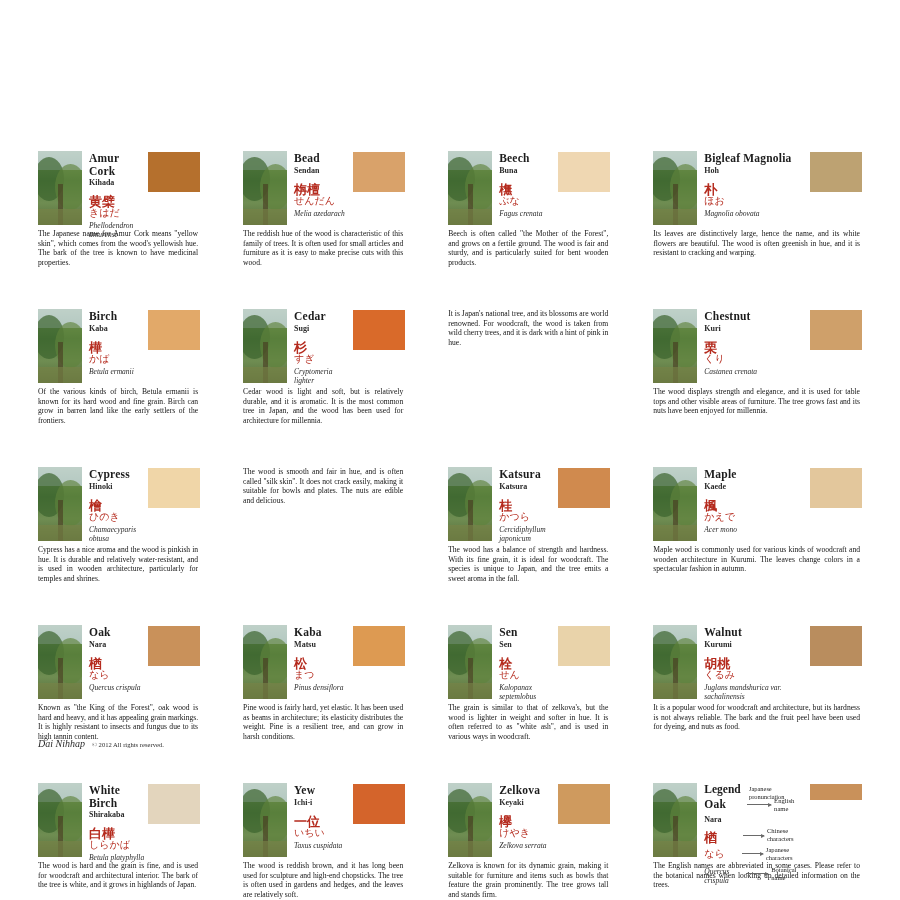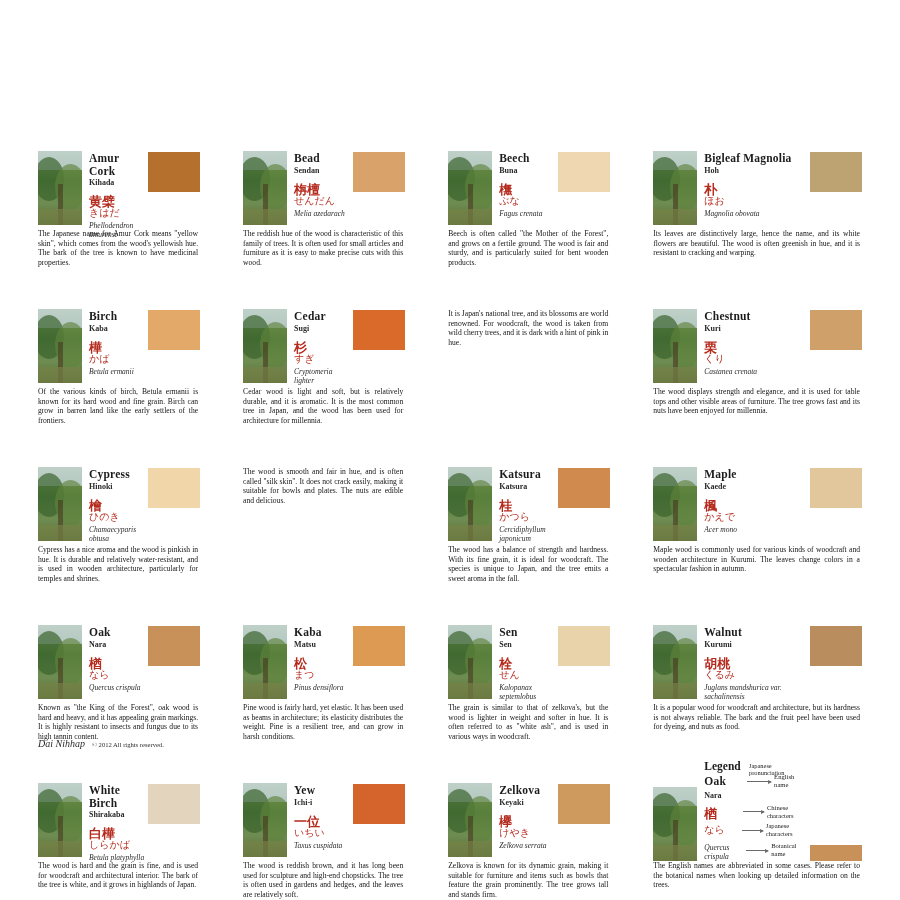--- a/index.html
+++ b/index.html
@@ -137,21 +137,21 @@
     margin-top: 1px;
   }
   .desc {
     font-size: 7.6px;
     line-height: 9.6px;
     text-align: justify;
     color: #141414;
     padding-right: 2px;
   }
   
-  .legend .cardtop { height: 78px; align-items: flex-end; }
+  .legend .cardtop { height: 78px; }
   .legend-rows {
     flex: 1 1 auto;
     padding-left: 7px;
     position: relative;
   }
   .legend-title {
     font-weight: bold;
     font-size: 11.5px;
     line-height: 12.5px;
   }

